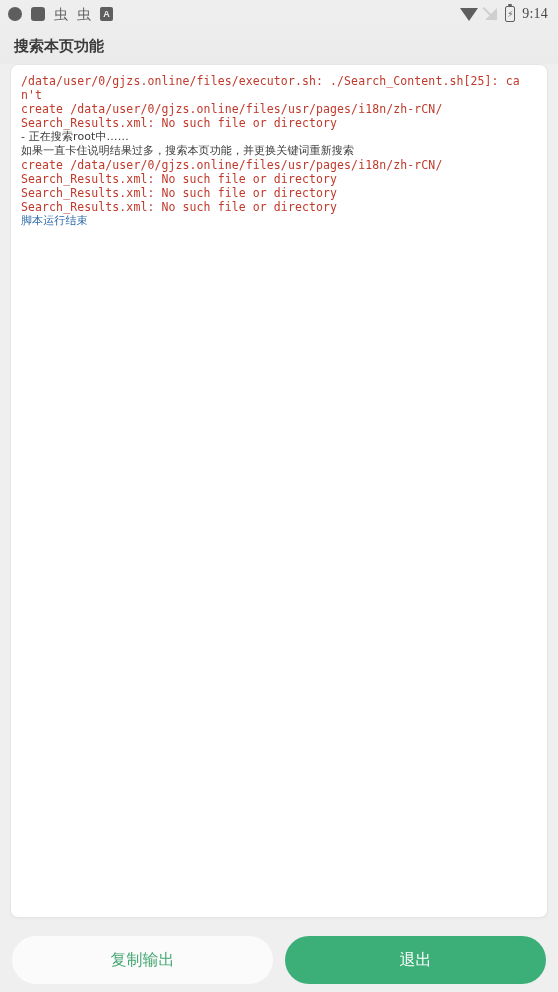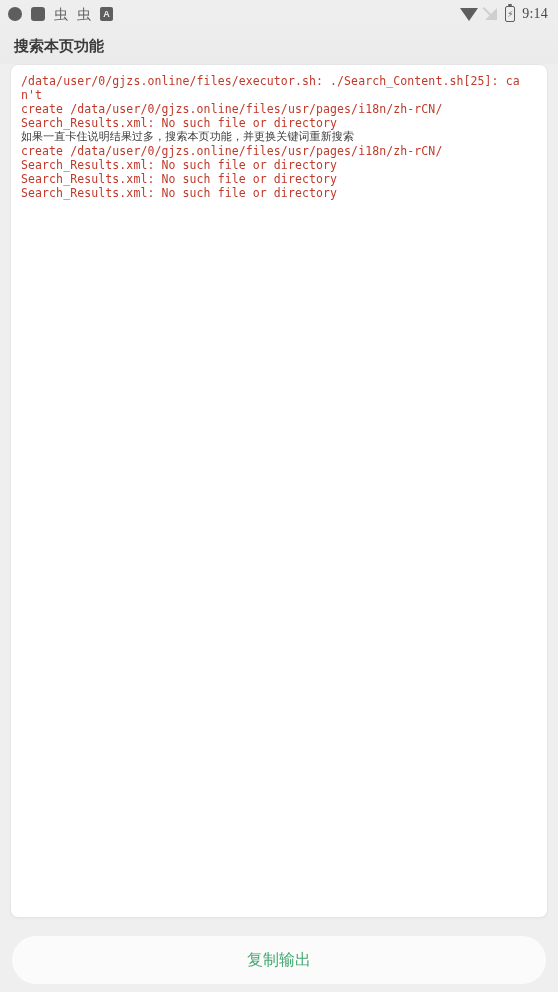--- a/index.html
+++ b/index.html
@@ -179,23 +179,26 @@
 
 <div class="titlebar">
   <span class="title-text">搜索本页功能</span>
 </div>
 
 <div class="panel-wrap">
   <div class="output-panel" id="output-panel">
       <div class="term-line c-red">/data/user/0/gjzs.online/files/executor.sh: ./Search_Content.sh[25]: can't</div>
       <div class="term-line c-red">create /data/user/0/gjzs.online/files/usr/pages/i18n/zh-rCN/</div>
       <div class="term-line c-red">Search_Results.xml: No such file or directory</div>
+      <div class="term-line c-dark">- 正在搜索root中……</div>
       <div class="term-line c-dark">如果一直卡住说明结果过多，搜索本页功能，并更换关键词重新搜索</div>
       <div class="term-line c-red">create /data/user/0/gjzs.online/files/usr/pages/i18n/zh-rCN/</div>
       <div class="term-line c-red">Search_Results.xml: No such file or directory</div>
       <div class="term-line c-red">Search_Results.xml: No such file or directory</div>
       <div class="term-line c-red">Search_Results.xml: No such file or directory</div>
+      <div class="term-line c-blue">脚本运行结束</div>
     </div>
 </div>
 
 <div class="buttonbar">
   <button class="btn btn-secondary">复制输出</button>
+  <button class="btn btn-primary">退出</button>
 </div>
 
 </body></html>

